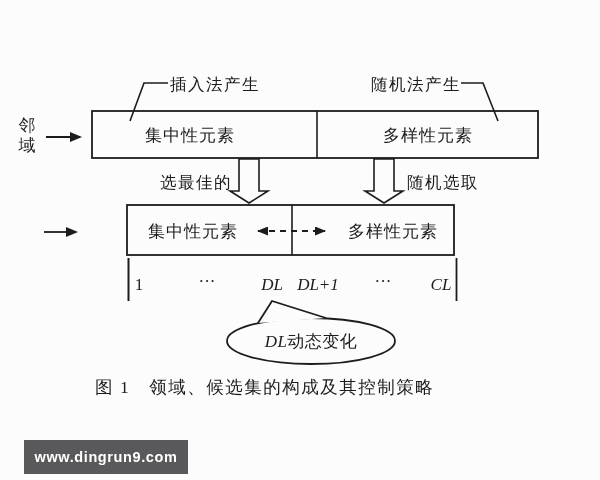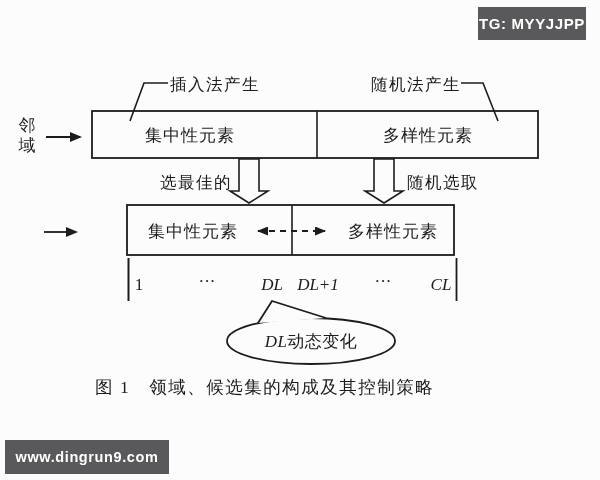--- a/index.html
+++ b/index.html
@@ -36,21 +36,21 @@
     background: #59595b;
     color: #ffffff;
     font-family: "Liberation Sans", sans-serif;
     font-weight: bold;
     display: flex;
     align-items: center;
     justify-content: center;
     letter-spacing: 0.6px;
   }
   #badge-top    { left: 478px; top: 7px;   width: 108px; height: 33px; font-size: 15px; }
-  #badge-bottom { left: 5px;  top: 440px;  width: 164px; height: 34px; font-size: 14.5px; }
+  #badge-bottom { left: 24px;  top: 440px;  width: 164px; height: 34px; font-size: 14.5px; }
 </style>
 </head>
 <body>
 
 <div id="stage">
 
   <svg width="600" height="480" viewBox="0 0 600 480" style="position:absolute;left:0;top:0;">
     <defs>
       <marker id="arrowBig" markerWidth="12" markerHeight="10" refX="10" refY="5" orient="auto" markerUnits="userSpaceOnUse">
         <path d="M0,0 L12,5 L0,10 z" fill="#1c1c1c"></path>
@@ -98,16 +98,15 @@
 
     <ellipse cx="311" cy="341" rx="84" ry="23" fill="#fcfcfc" stroke="#1c1c1c" stroke-width="1.8"></ellipse>
     <path d="M258,323 L272,301 L326,318" fill="#fcfcfc" stroke="#1c1c1c" stroke-width="1.8" stroke-linejoin="miter"></path>
     <text class="callout-txt" x="311" y="347" text-anchor="middle"><tspan class="callout-it">DL</tspan><tspan>动态变化</tspan></text>
 
     <text class="caption-txt" x="95" y="393" text-anchor="start">图 1　领域、候选集的构成及其控制策略</text>
   </svg>
 
   <div class="vlabel" style="left:16px; top:116px;">邻域</div>
 
-  <div id="badge-top" class="badge">TG: MYYJJPP</div>
   <div id="badge-bottom" class="badge">www.dingrun9.com</div>
 
 </div>
 
 </body></html>

